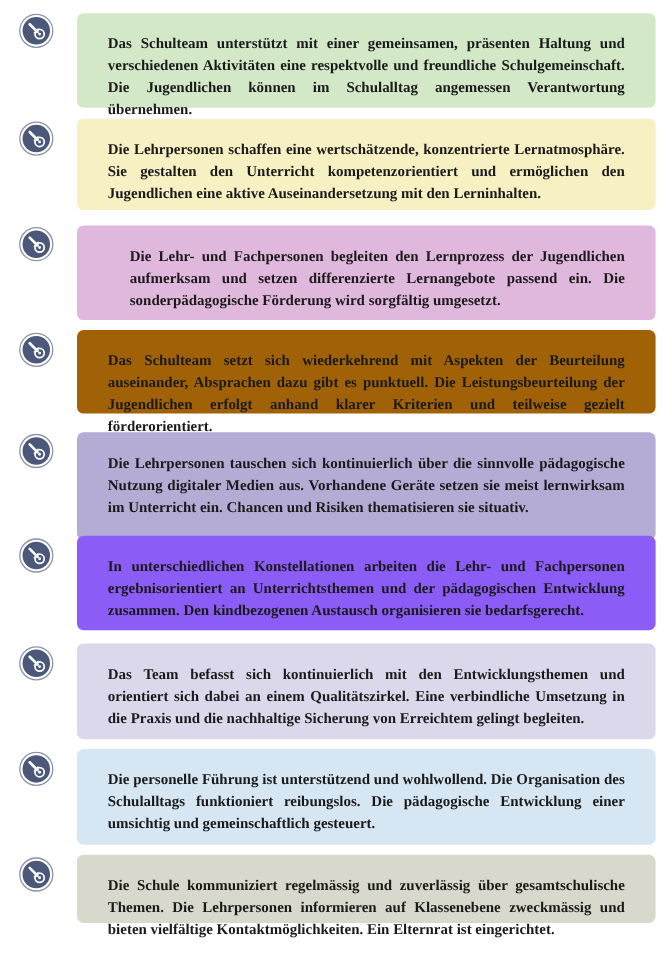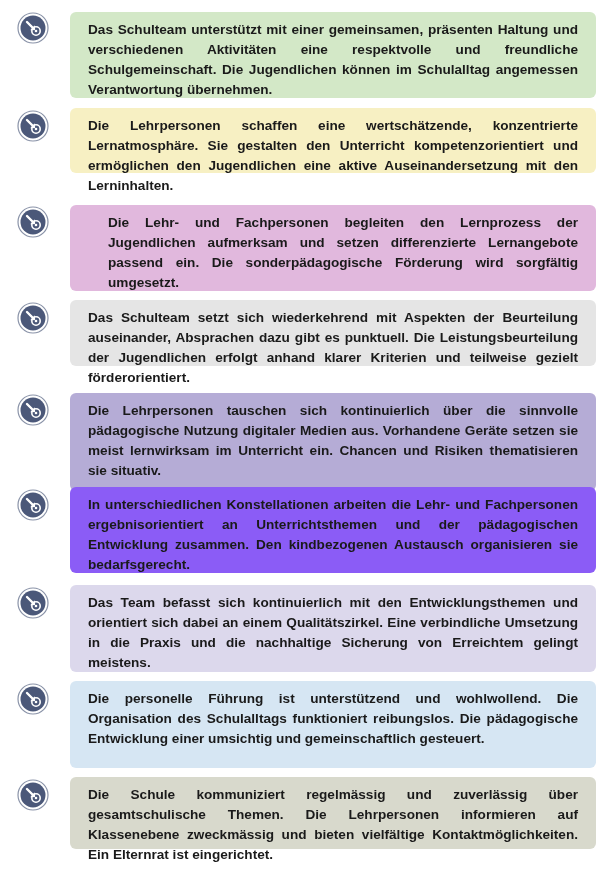--- a/index.html
+++ b/index.html
@@ -2,22 +2,22 @@
 <html><head>
 <meta charset="utf-8">
 <style>
   html, body { margin:0; padding:0; background:#ffffff; }
   body { width:608px; height:870px; position:relative; overflow:hidden;
          font-family:"Liberation Sans", sans-serif; }
   .row { position:absolute; left:0; width:608px; }
   .icon { position:absolute; left:17px; top:0; width:32px; height:32px; }
   .box { position:absolute; left:70px; width:526px; border-radius:6px;
          box-sizing:border-box; padding:8px 18px 0 18px; }
-  .box p { margin:0; font-size:13.6px; font-weight:bold; line-height:20px;
-           color:#1a1a1a; text-align:justify; }
+  .box p { margin:10px; font-size:13.6px; font-weight:bold; line-height:20px;
+           color:#1a1a1a; text-align:justify;font-family:Liberation Serif, serif; }
 </style>
 </head>
 <body>
 
 <div id="list">
     <div class="row" style="top: 12px;">
     <svg class="icon" viewBox="0 0 32 32">
       <circle cx="16" cy="16" r="15" fill="#ffffff" stroke="#8a93a8" stroke-width="1.2"></circle>
       <circle cx="16" cy="16" r="12.5" fill="#4b5879"></circle>
       <circle cx="19" cy="19" r="4.2" fill="none" stroke="#ffffff" stroke-width="1.6"></circle>
@@ -31,21 +31,21 @@
   </div>
     <div class="row" style="top: 110px;">
     <svg class="icon" viewBox="0 0 32 32">
       <circle cx="16" cy="16" r="15" fill="#ffffff" stroke="#8a93a8" stroke-width="1.2"></circle>
       <circle cx="16" cy="16" r="12.5" fill="#4b5879"></circle>
       <circle cx="19" cy="19" r="4.2" fill="none" stroke="#ffffff" stroke-width="1.6"></circle>
       <circle cx="19" cy="19" r="1.3" fill="#ffffff"></circle>
       <path d="M10 10 L17 17" stroke="#ffffff" stroke-width="2.4" stroke-linecap="round"></path>
       <path d="M13.2 18.2 L18 18 L17.8 13.2 Z" fill="#ffffff"></path>
     </svg>
-    <div class="box" style="top: -2px; height: 65px; background: rgb(247, 240, 195);">
+    <div class="box" style="top: -2px; height: 83px; background: rgb(247, 240, 195);">
       <p>Die Lehrpersonen schaffen eine wertschätzende, konzentrierte Lernatmosphäre. Sie gestalten den Unterricht kompetenzorientiert und ermöglichen den Jugendlichen eine aktive Auseinandersetzung mit den Lerninhalten.</p>
     </div>
   </div>
     <div class="row" style="top: 206px;">
     <svg class="icon" viewBox="0 0 32 32">
       <circle cx="16" cy="16" r="15" fill="#ffffff" stroke="#8a93a8" stroke-width="1.2"></circle>
       <circle cx="16" cy="16" r="12.5" fill="#4b5879"></circle>
       <circle cx="19" cy="19" r="4.2" fill="none" stroke="#ffffff" stroke-width="1.6"></circle>
       <circle cx="19" cy="19" r="1.3" fill="#ffffff"></circle>
       <path d="M10 10 L17 17" stroke="#ffffff" stroke-width="2.4" stroke-linecap="round"></path>
@@ -57,21 +57,21 @@
   </div>
     <div class="row" style="top: 302px;">
     <svg class="icon" viewBox="0 0 32 32">
       <circle cx="16" cy="16" r="15" fill="#ffffff" stroke="#8a93a8" stroke-width="1.2"></circle>
       <circle cx="16" cy="16" r="12.5" fill="#4b5879"></circle>
       <circle cx="19" cy="19" r="4.2" fill="none" stroke="#ffffff" stroke-width="1.6"></circle>
       <circle cx="19" cy="19" r="1.3" fill="#ffffff"></circle>
       <path d="M10 10 L17 17" stroke="#ffffff" stroke-width="2.4" stroke-linecap="round"></path>
       <path d="M13.2 18.2 L18 18 L17.8 13.2 Z" fill="#ffffff"></path>
     </svg>
-    <div class="box" style="top: -2px; height: 66px; background: #e5e5e5;">
+    <div class="box" style="top: -2px; height: 76px; background: #a16207;">
       <p>Das Schulteam setzt sich wiederkehrend mit Aspekten der Beurteilung auseinander, Absprachen dazu gibt es punktuell. Die Leistungsbeurteilung der Jugendlichen erfolgt anhand klarer Kriterien und teilweise gezielt förderorientiert.</p>
     </div>
   </div>
     <div class="row" style="top: 394px;">
     <svg class="icon" viewBox="0 0 32 32">
       <circle cx="16" cy="16" r="15" fill="#ffffff" stroke="#8a93a8" stroke-width="1.2"></circle>
       <circle cx="16" cy="16" r="12.5" fill="#4b5879"></circle>
       <circle cx="19" cy="19" r="4.2" fill="none" stroke="#ffffff" stroke-width="1.6"></circle>
       <circle cx="19" cy="19" r="1.3" fill="#ffffff"></circle>
       <path d="M10 10 L17 17" stroke="#ffffff" stroke-width="2.4" stroke-linecap="round"></path>
@@ -97,21 +97,21 @@
     <div class="row" style="top: 587px;">
     <svg class="icon" viewBox="0 0 32 32">
       <circle cx="16" cy="16" r="15" fill="#ffffff" stroke="#8a93a8" stroke-width="1.2"></circle>
       <circle cx="16" cy="16" r="12.5" fill="#4b5879"></circle>
       <circle cx="19" cy="19" r="4.2" fill="none" stroke="#ffffff" stroke-width="1.6"></circle>
       <circle cx="19" cy="19" r="1.3" fill="#ffffff"></circle>
       <path d="M10 10 L17 17" stroke="#ffffff" stroke-width="2.4" stroke-linecap="round"></path>
       <path d="M13.2 18.2 L18 18 L17.8 13.2 Z" fill="#ffffff"></path>
     </svg>
     <div class="box" style="top: -2px; height: 87px; background: rgb(220, 216, 236);">
-      <p>Das Team befasst sich kontinuierlich mit den Entwicklungsthemen und orientiert sich dabei an einem Qualitätszirkel. Eine verbindliche Umsetzung in die Praxis und die nachhaltige Sicherung von Erreichtem gelingt meistens.</p>
+      <p>Das Team befasst sich kontinuierlich mit den Entwicklungsthemen und orientiert sich dabei an einem Qualitätszirkel. Eine verbindliche Umsetzung in die Praxis und die nachhaltige Sicherung von Erreichtem gelingt begleiten.</p>
     </div>
   </div>
     <div class="row" style="top: 683px;">
     <svg class="icon" viewBox="0 0 32 32">
       <circle cx="16" cy="16" r="15" fill="#ffffff" stroke="#8a93a8" stroke-width="1.2"></circle>
       <circle cx="16" cy="16" r="12.5" fill="#4b5879"></circle>
       <circle cx="19" cy="19" r="4.2" fill="none" stroke="#ffffff" stroke-width="1.6"></circle>
       <circle cx="19" cy="19" r="1.3" fill="#ffffff"></circle>
       <path d="M10 10 L17 17" stroke="#ffffff" stroke-width="2.4" stroke-linecap="round"></path>
       <path d="M13.2 18.2 L18 18 L17.8 13.2 Z" fill="#ffffff"></path>
@@ -122,17 +122,17 @@
   </div>
     <div class="row" style="top: 779px;">
     <svg class="icon" viewBox="0 0 32 32">
       <circle cx="16" cy="16" r="15" fill="#ffffff" stroke="#8a93a8" stroke-width="1.2"></circle>
       <circle cx="16" cy="16" r="12.5" fill="#4b5879"></circle>
       <circle cx="19" cy="19" r="4.2" fill="none" stroke="#ffffff" stroke-width="1.6"></circle>
       <circle cx="19" cy="19" r="1.3" fill="#ffffff"></circle>
       <path d="M10 10 L17 17" stroke="#ffffff" stroke-width="2.4" stroke-linecap="round"></path>
       <path d="M13.2 18.2 L18 18 L17.8 13.2 Z" fill="#ffffff"></path>
     </svg>
-    <div class="box" style="top: -2px; height: 72px; background: rgb(216, 217, 204);">
+    <div class="box" style="top: -2px; height: 62px; background: rgb(216, 217, 204);">
       <p>Die Schule kommuniziert regelmässig und zuverlässig über gesamtschulische Themen. Die Lehrpersonen informieren auf Klassenebene zweckmässig und bieten vielfältige Kontaktmöglichkeiten. Ein Elternrat ist eingerichtet.</p>
     </div>
   </div>
   </div>
 
 </body></html>

